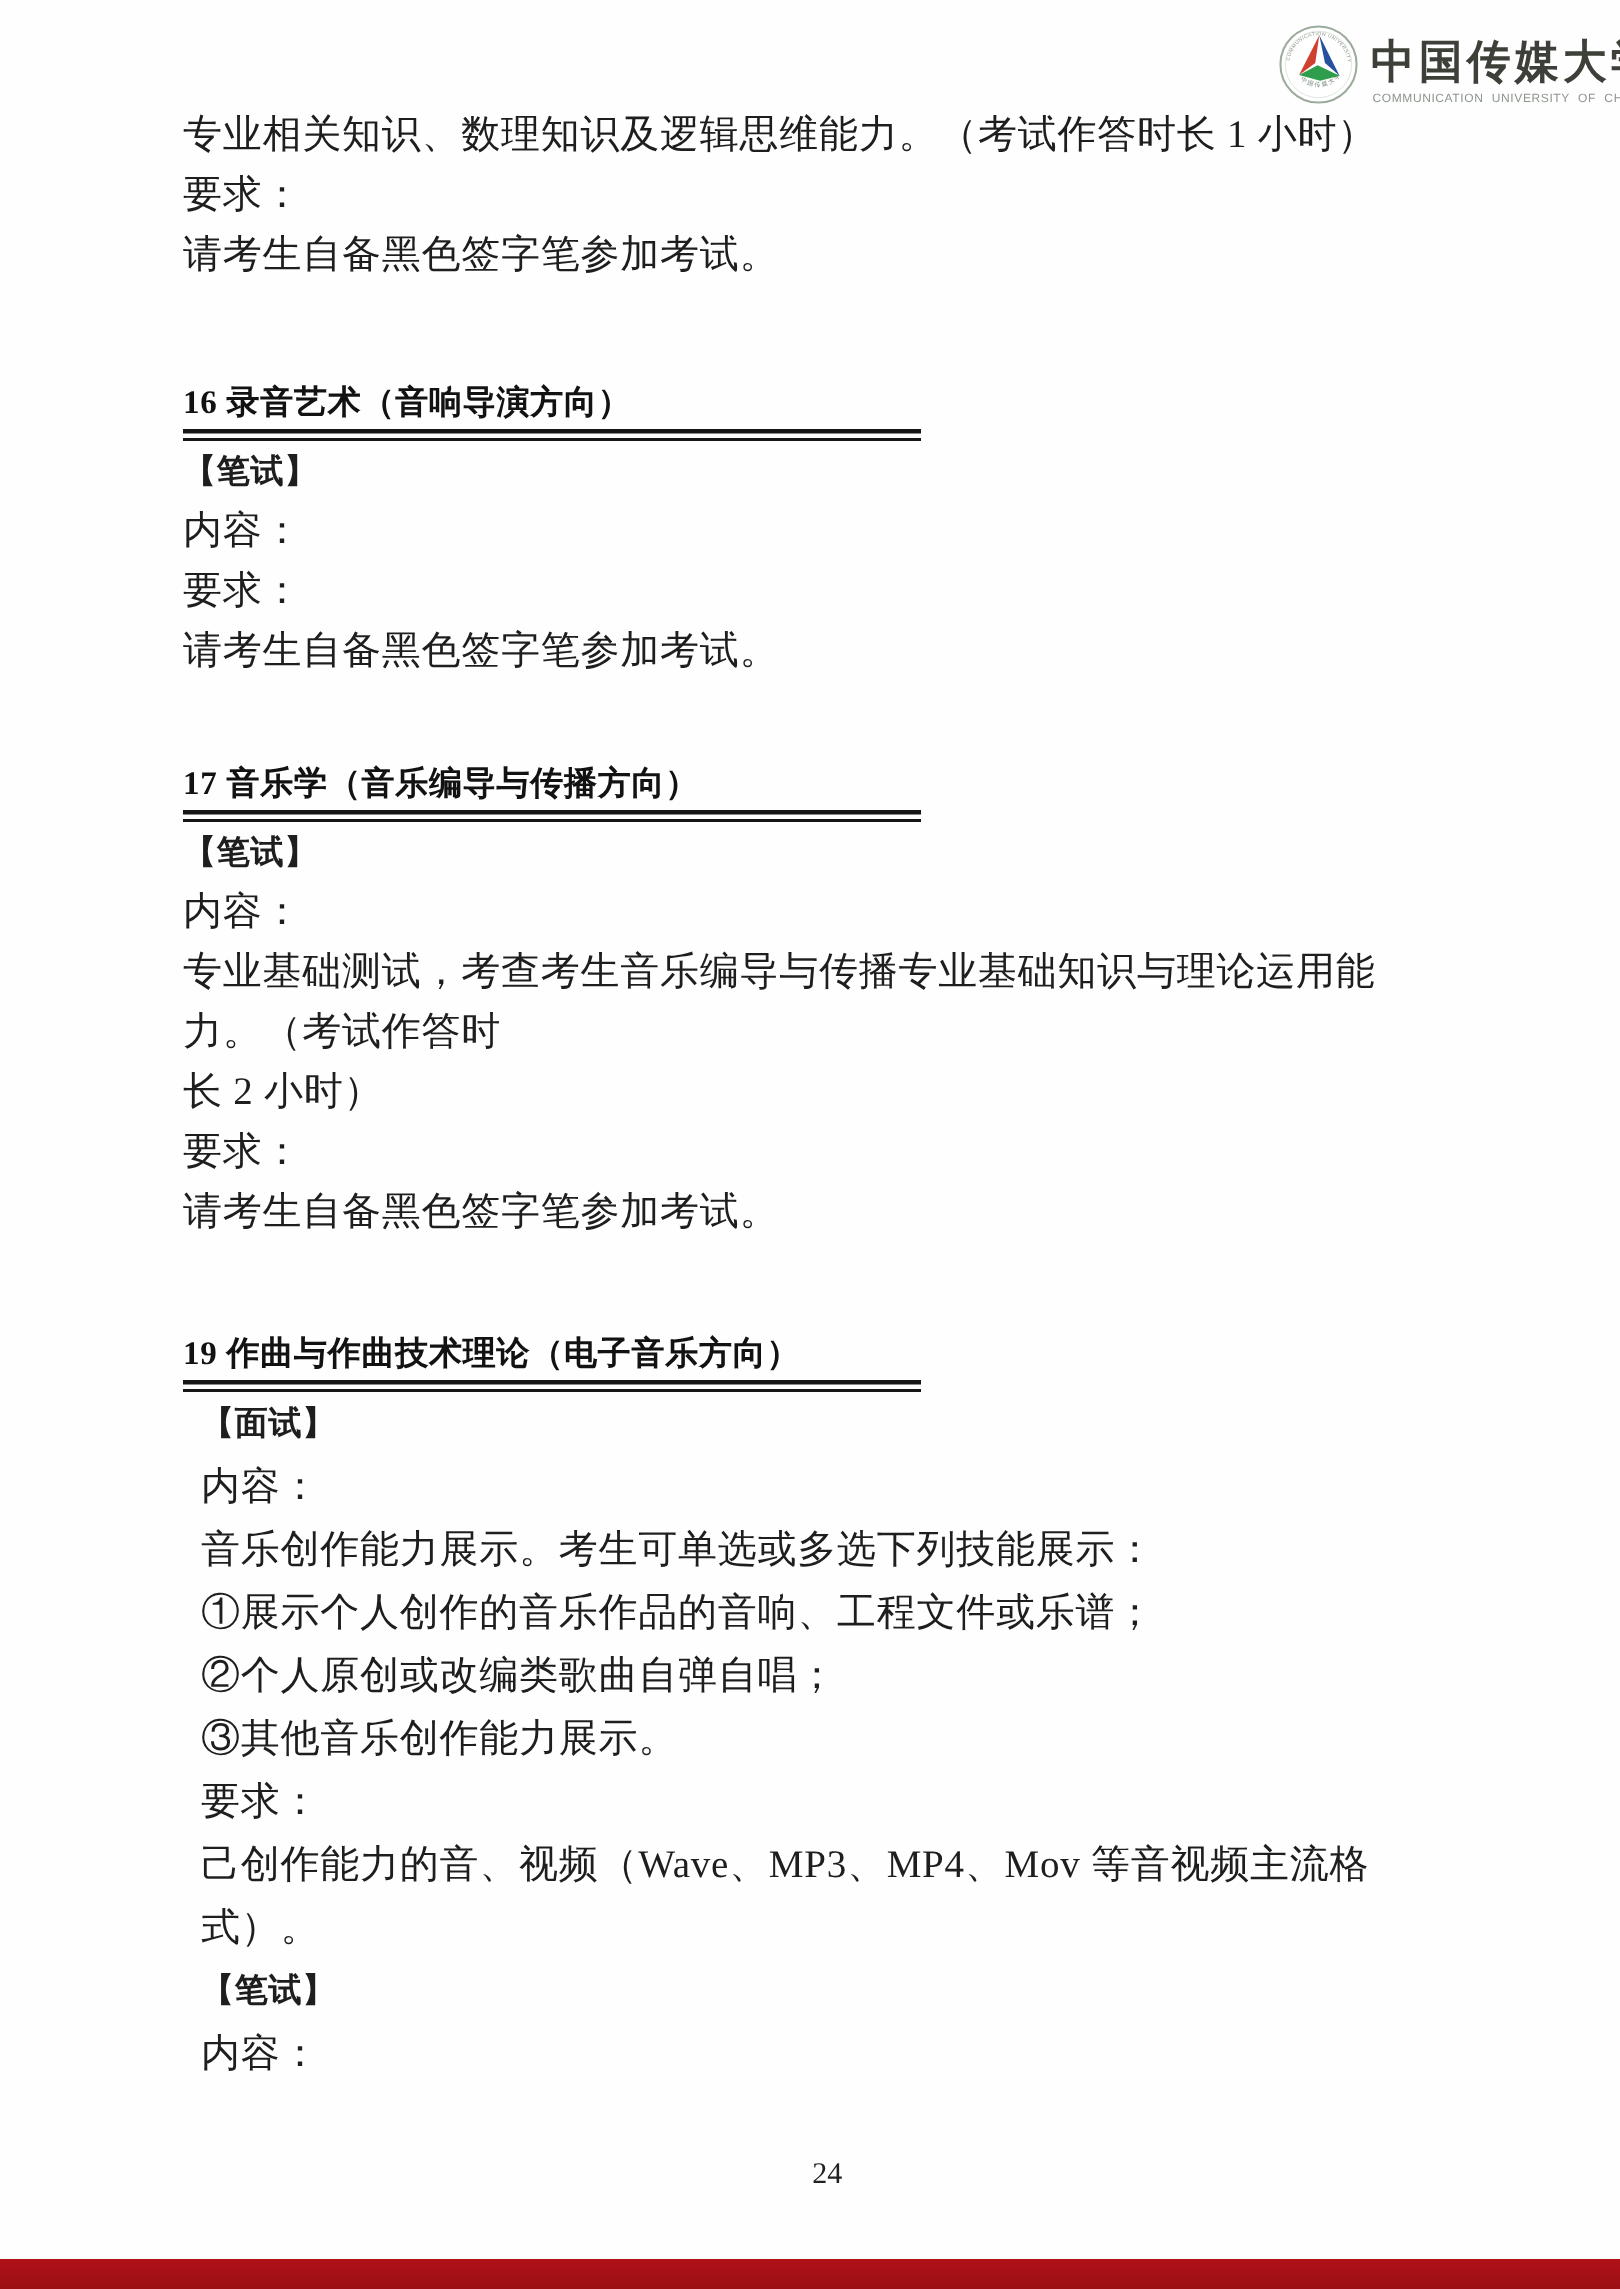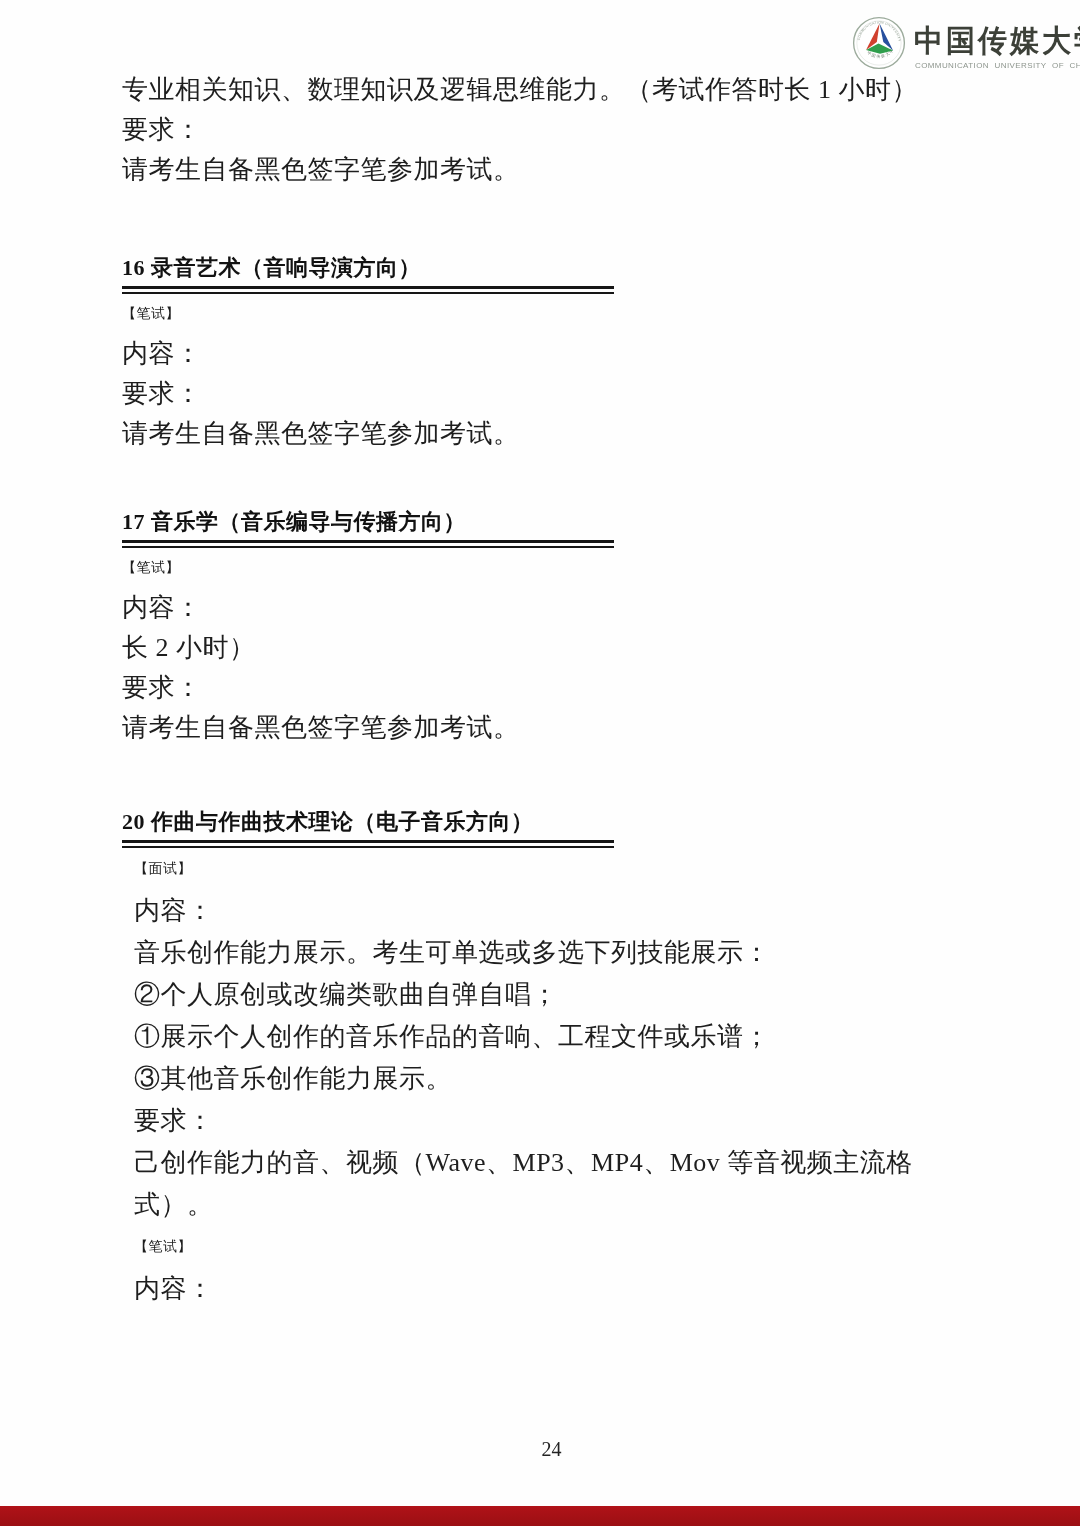--- a/index.html
+++ b/index.html
@@ -27,21 +27,21 @@
     position:absolute; left:63px; top:47px; width:160px;
     font-size:8px; color:#8d958d; letter-spacing:0.4px; word-spacing:3px;
     font-family:"Liberation Sans","DejaVu Sans",sans-serif;
     white-space:nowrap;
   }
 
   
   .content { position:absolute; left:122px; top:70px; width:840px; }
   .line { font-size:26px; line-height:40px; letter-spacing:0.5px; }
   .sec18 .line { line-height:42px;margin-left:12px; }
-  .subhead { font-weight:normal; font-size:14px; letter-spacing:0.5px; }
+  .subhead { font-weight:bold; font-size:22px; letter-spacing:0.5px; }
   .sec-heading {
     font-size:22px; font-weight:bold; line-height:36px;
     letter-spacing:0.5px; color:#121212;
   }
   .mt-16 { margin-top:60px; }
   .mt-17 { margin-top:50px; }
   .mt-18 { margin-top:56px; }
   .rule {
     width:492px; height:8px;
     border-top:3px solid #161616;
@@ -95,32 +95,33 @@
     <div class="rule"></div>
     <p class="line subhead">【笔试】</p>
     <p class="line">内容：</p>
     <p class="line">要求：</p>
     <p class="line">请考生自备黑色签字笔参加考试。</p>
 
     <h2 class="sec-heading mt-17">17 音乐学（音乐编导与传播方向）</h2>
     <div class="rule"></div>
     <p class="line subhead">【笔试】</p>
     <p class="line">内容：</p>
+    <p class="line">专业基础测试，考查考生音乐编导与传播专业基础知识与理论运用能力。（考试作答时</p>
     <p class="line">长 2 小时）</p>
     <p class="line">要求：</p>
     <p class="line">请考生自备黑色签字笔参加考试。</p>
 
     <div class="sec18">
-      <h2 class="sec-heading mt-18">20 作曲与作曲技术理论（电子音乐方向）</h2>
+      <h2 class="sec-heading mt-18">19 作曲与作曲技术理论（电子音乐方向）</h2>
       <div class="rule"></div>
       <p class="line subhead">【面试】</p>
       <p class="line">内容：</p>
       <p class="line">音乐创作能力展示。考生可单选或多选下列技能展示：</p>
+      <p class="line">①展示个人创作的音乐作品的音响、工程文件或乐谱；</p>
       <p class="line">②个人原创或改编类歌曲自弹自唱；</p>
-      <p class="line">①展示个人创作的音乐作品的音响、工程文件或乐谱；</p>
       <p class="line">③其他音乐创作能力展示。</p>
       <p class="line">要求：</p>
       <p class="line">己创作能力的音、视频（Wave、MP3、MP4、Mov 等音视频主流格式）。</p>
       <p class="line subhead">【笔试】</p>
       <p class="line">内容：</p>
     </div>
   </div>
 
   <div class="page-number">24</div>
   <div class="footer-bar"></div>

